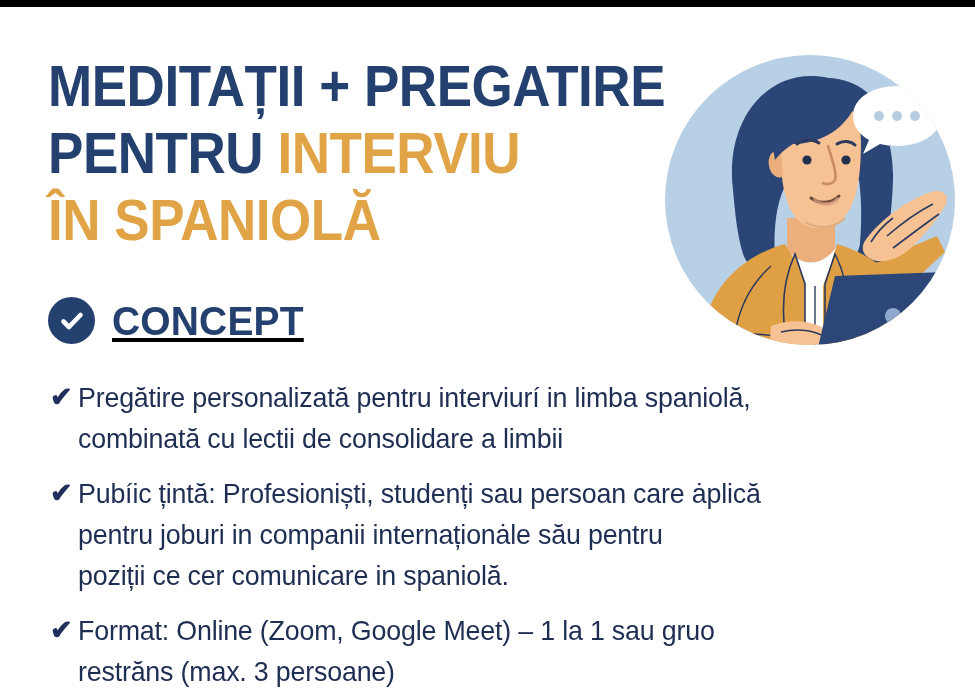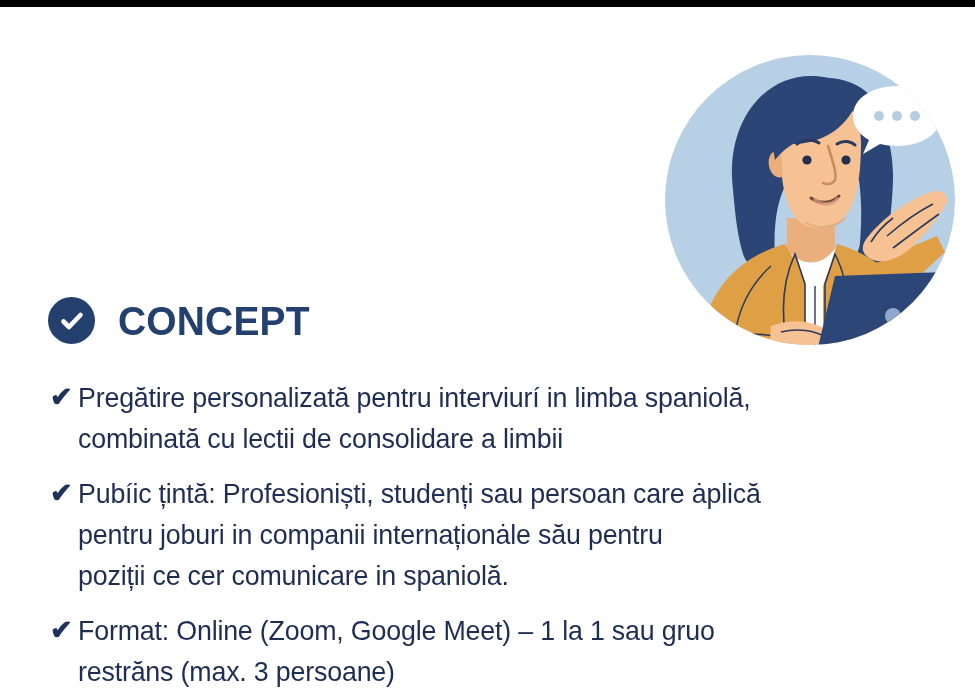--- a/index.html
+++ b/index.html
@@ -61,21 +61,22 @@
   .t-navy { color: #23406E; }
   .t-gold { color: #E0A345; }
 
   
   #section-heading {
     position: absolute;
     left: 48px;
     top: 290px;
     display: flex;
     align-items: center;
-    gap: 23px;
+    gap: 17px;
+    text-decoration: underline;
   }
   #check-badge {
     width: 47px;
     height: 47px;
     border-radius: 50%;
     background: #24406E;
     display: flex;
     align-items: center;
     justify-content: center;
     flex: 0 0 auto;
@@ -204,20 +205,25 @@
         <path d="M208 76 C208 58 228 46 252 46 C276 46 296 58 296 76
                  C296 94 276 106 252 106 C246 106 240 105 235 104
                  L218 114 L224 100 C214 94 208 86 208 76 Z" fill="#FFFFFF"></path>
         <circle cx="234" cy="76" r="5" fill="#B7CDE2"></circle>
         <circle cx="252" cy="76" r="5" fill="#B7CDE2"></circle>
         <circle cx="270" cy="76" r="5" fill="#B7CDE2"></circle>
       </g>
     </svg>
   </div>
 
+  <div id="title-block">
+    <div class="title-line t-navy">MEDITAȚII + PREGATIRE</div>
+    <div class="title-line"><span class="t-navy">PENTRU </span><span class="t-gold">INTERVIU</span></div>
+    <div class="title-line t-gold">ÎN SPANIOLĂ</div>
+  </div>
 
   <div id="section-heading">
     <span id="check-badge">
       <svg width="28" height="28" viewBox="0 0 28 28" xmlns="http://www.w3.org/2000/svg">
         <path d="M5.5 14.5 L11 20 L22.5 8" stroke="#FFFFFF" stroke-width="4.6" fill="none" stroke-linecap="round" stroke-linejoin="round"></path>
       </svg>
     </span>
     <span id="section-heading-label">CONCEPT</span>
   </div>
 

